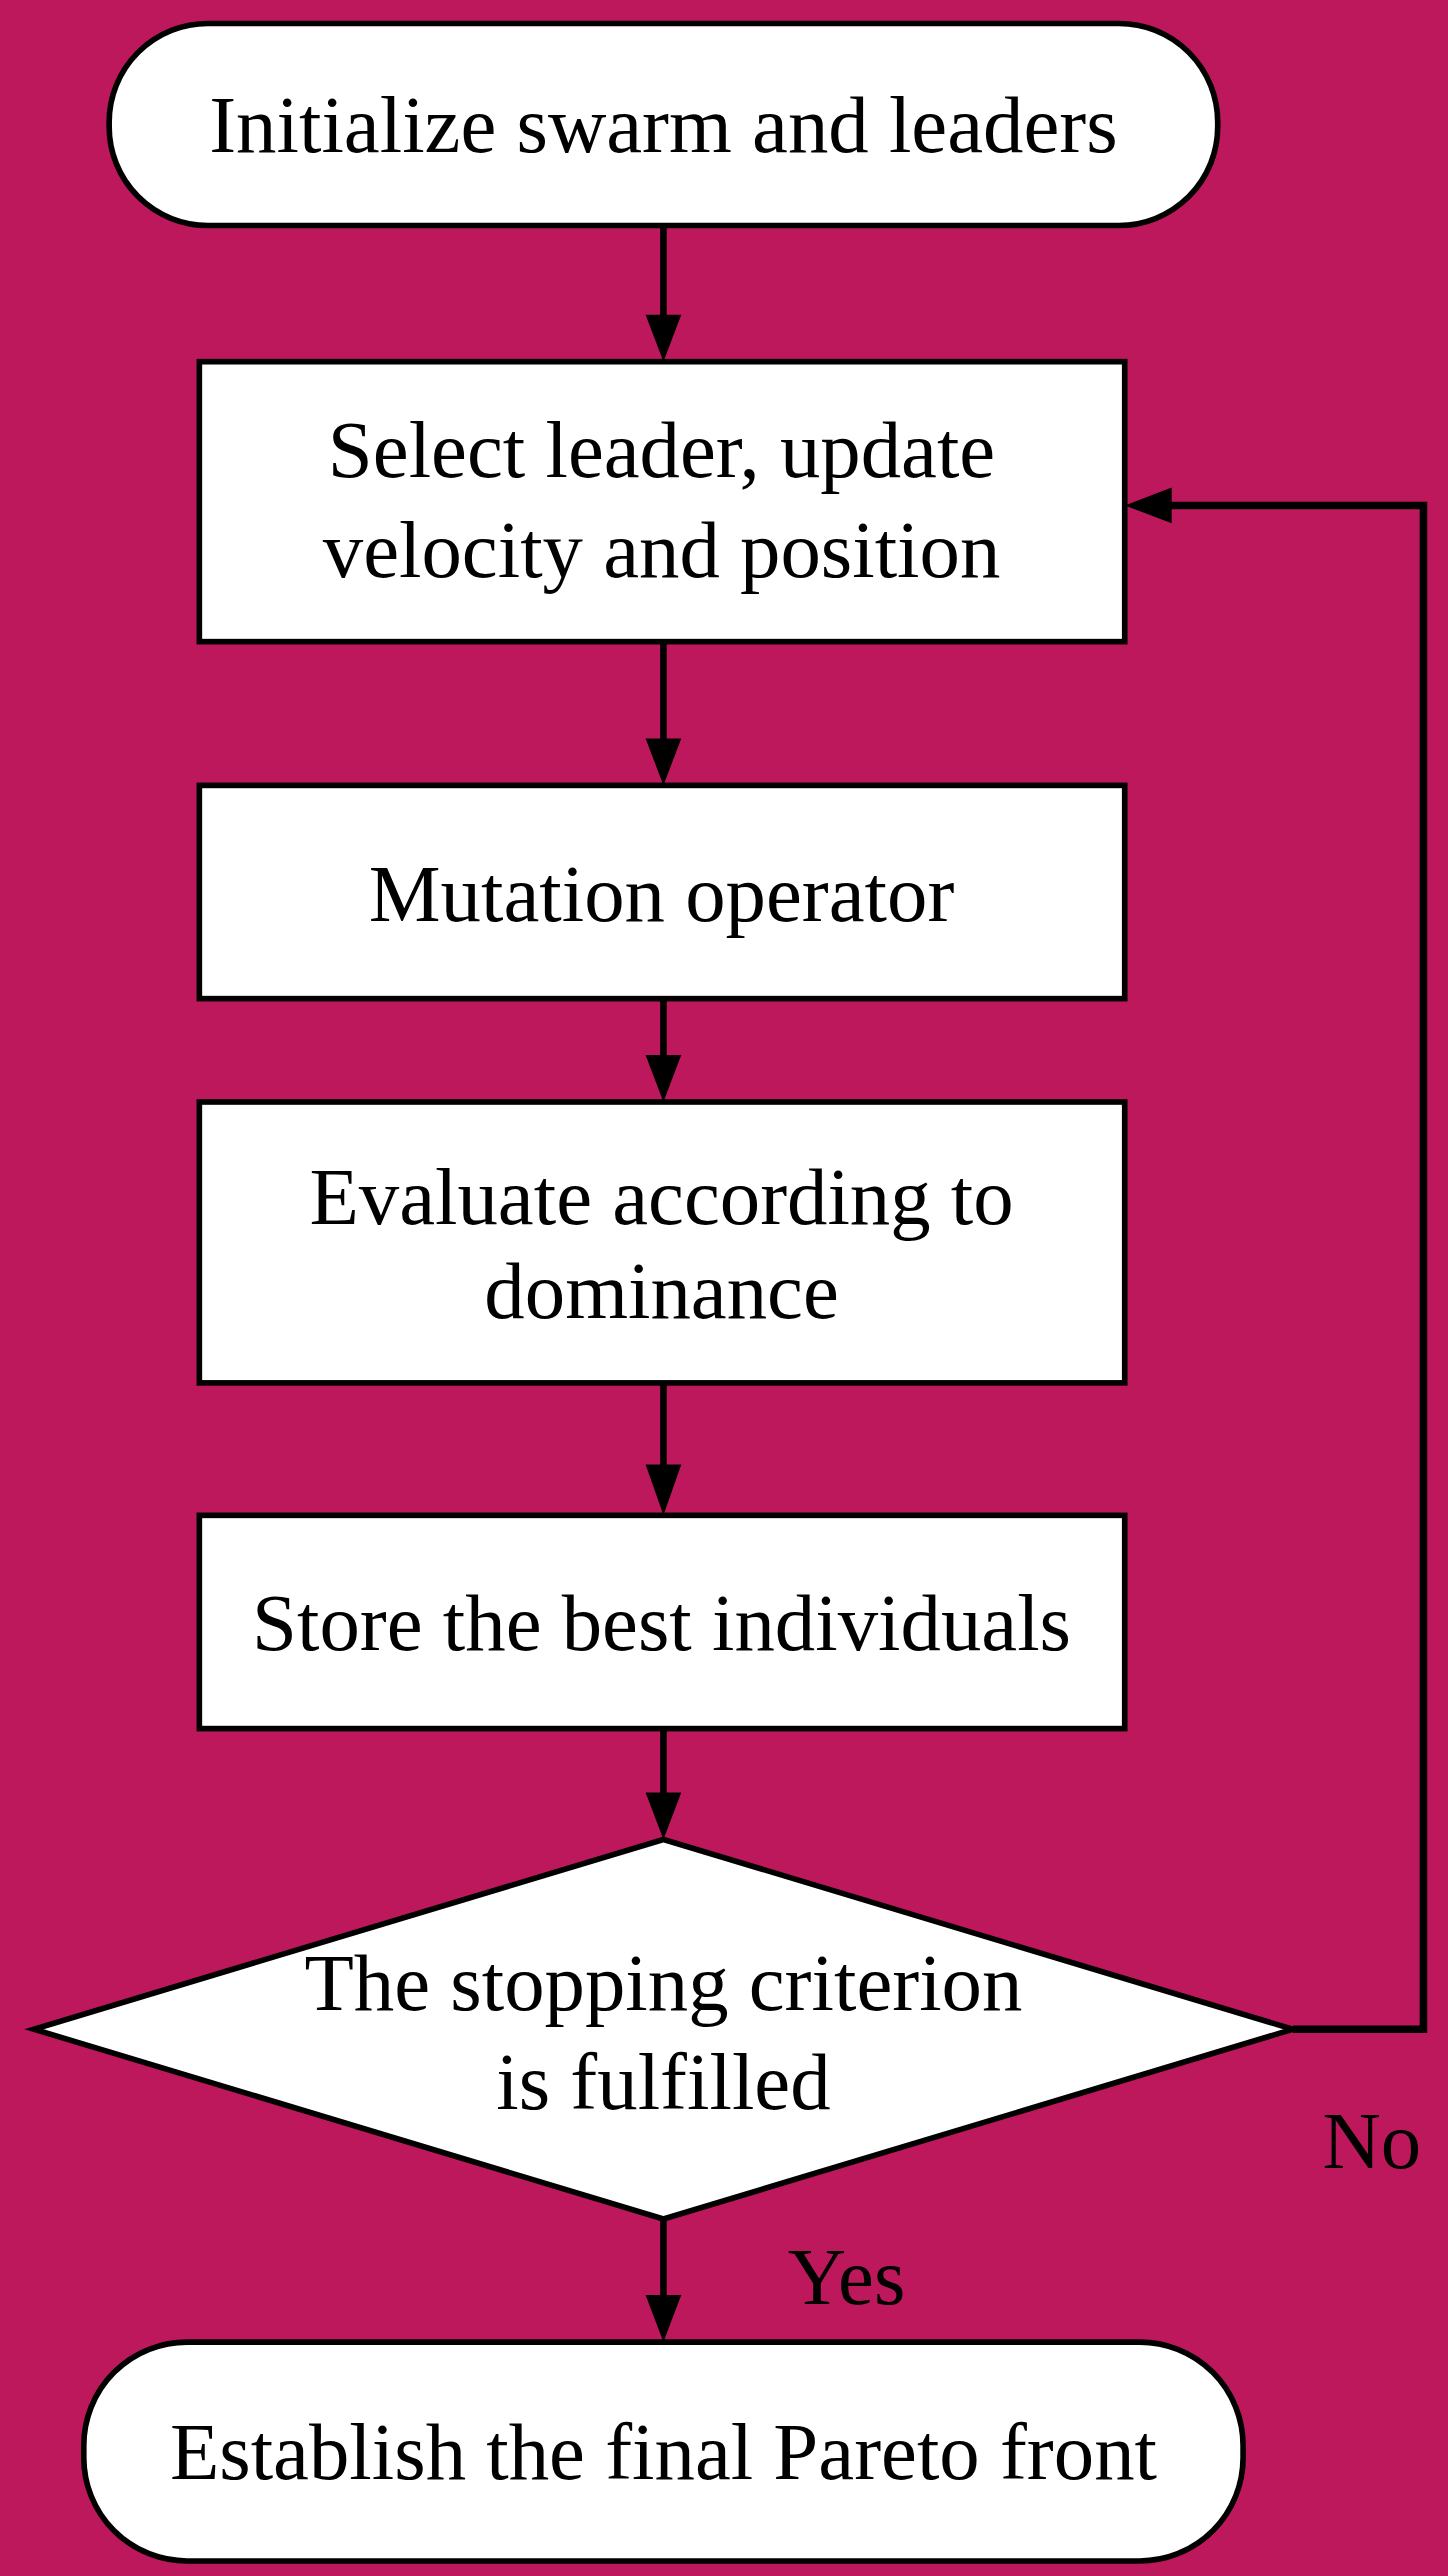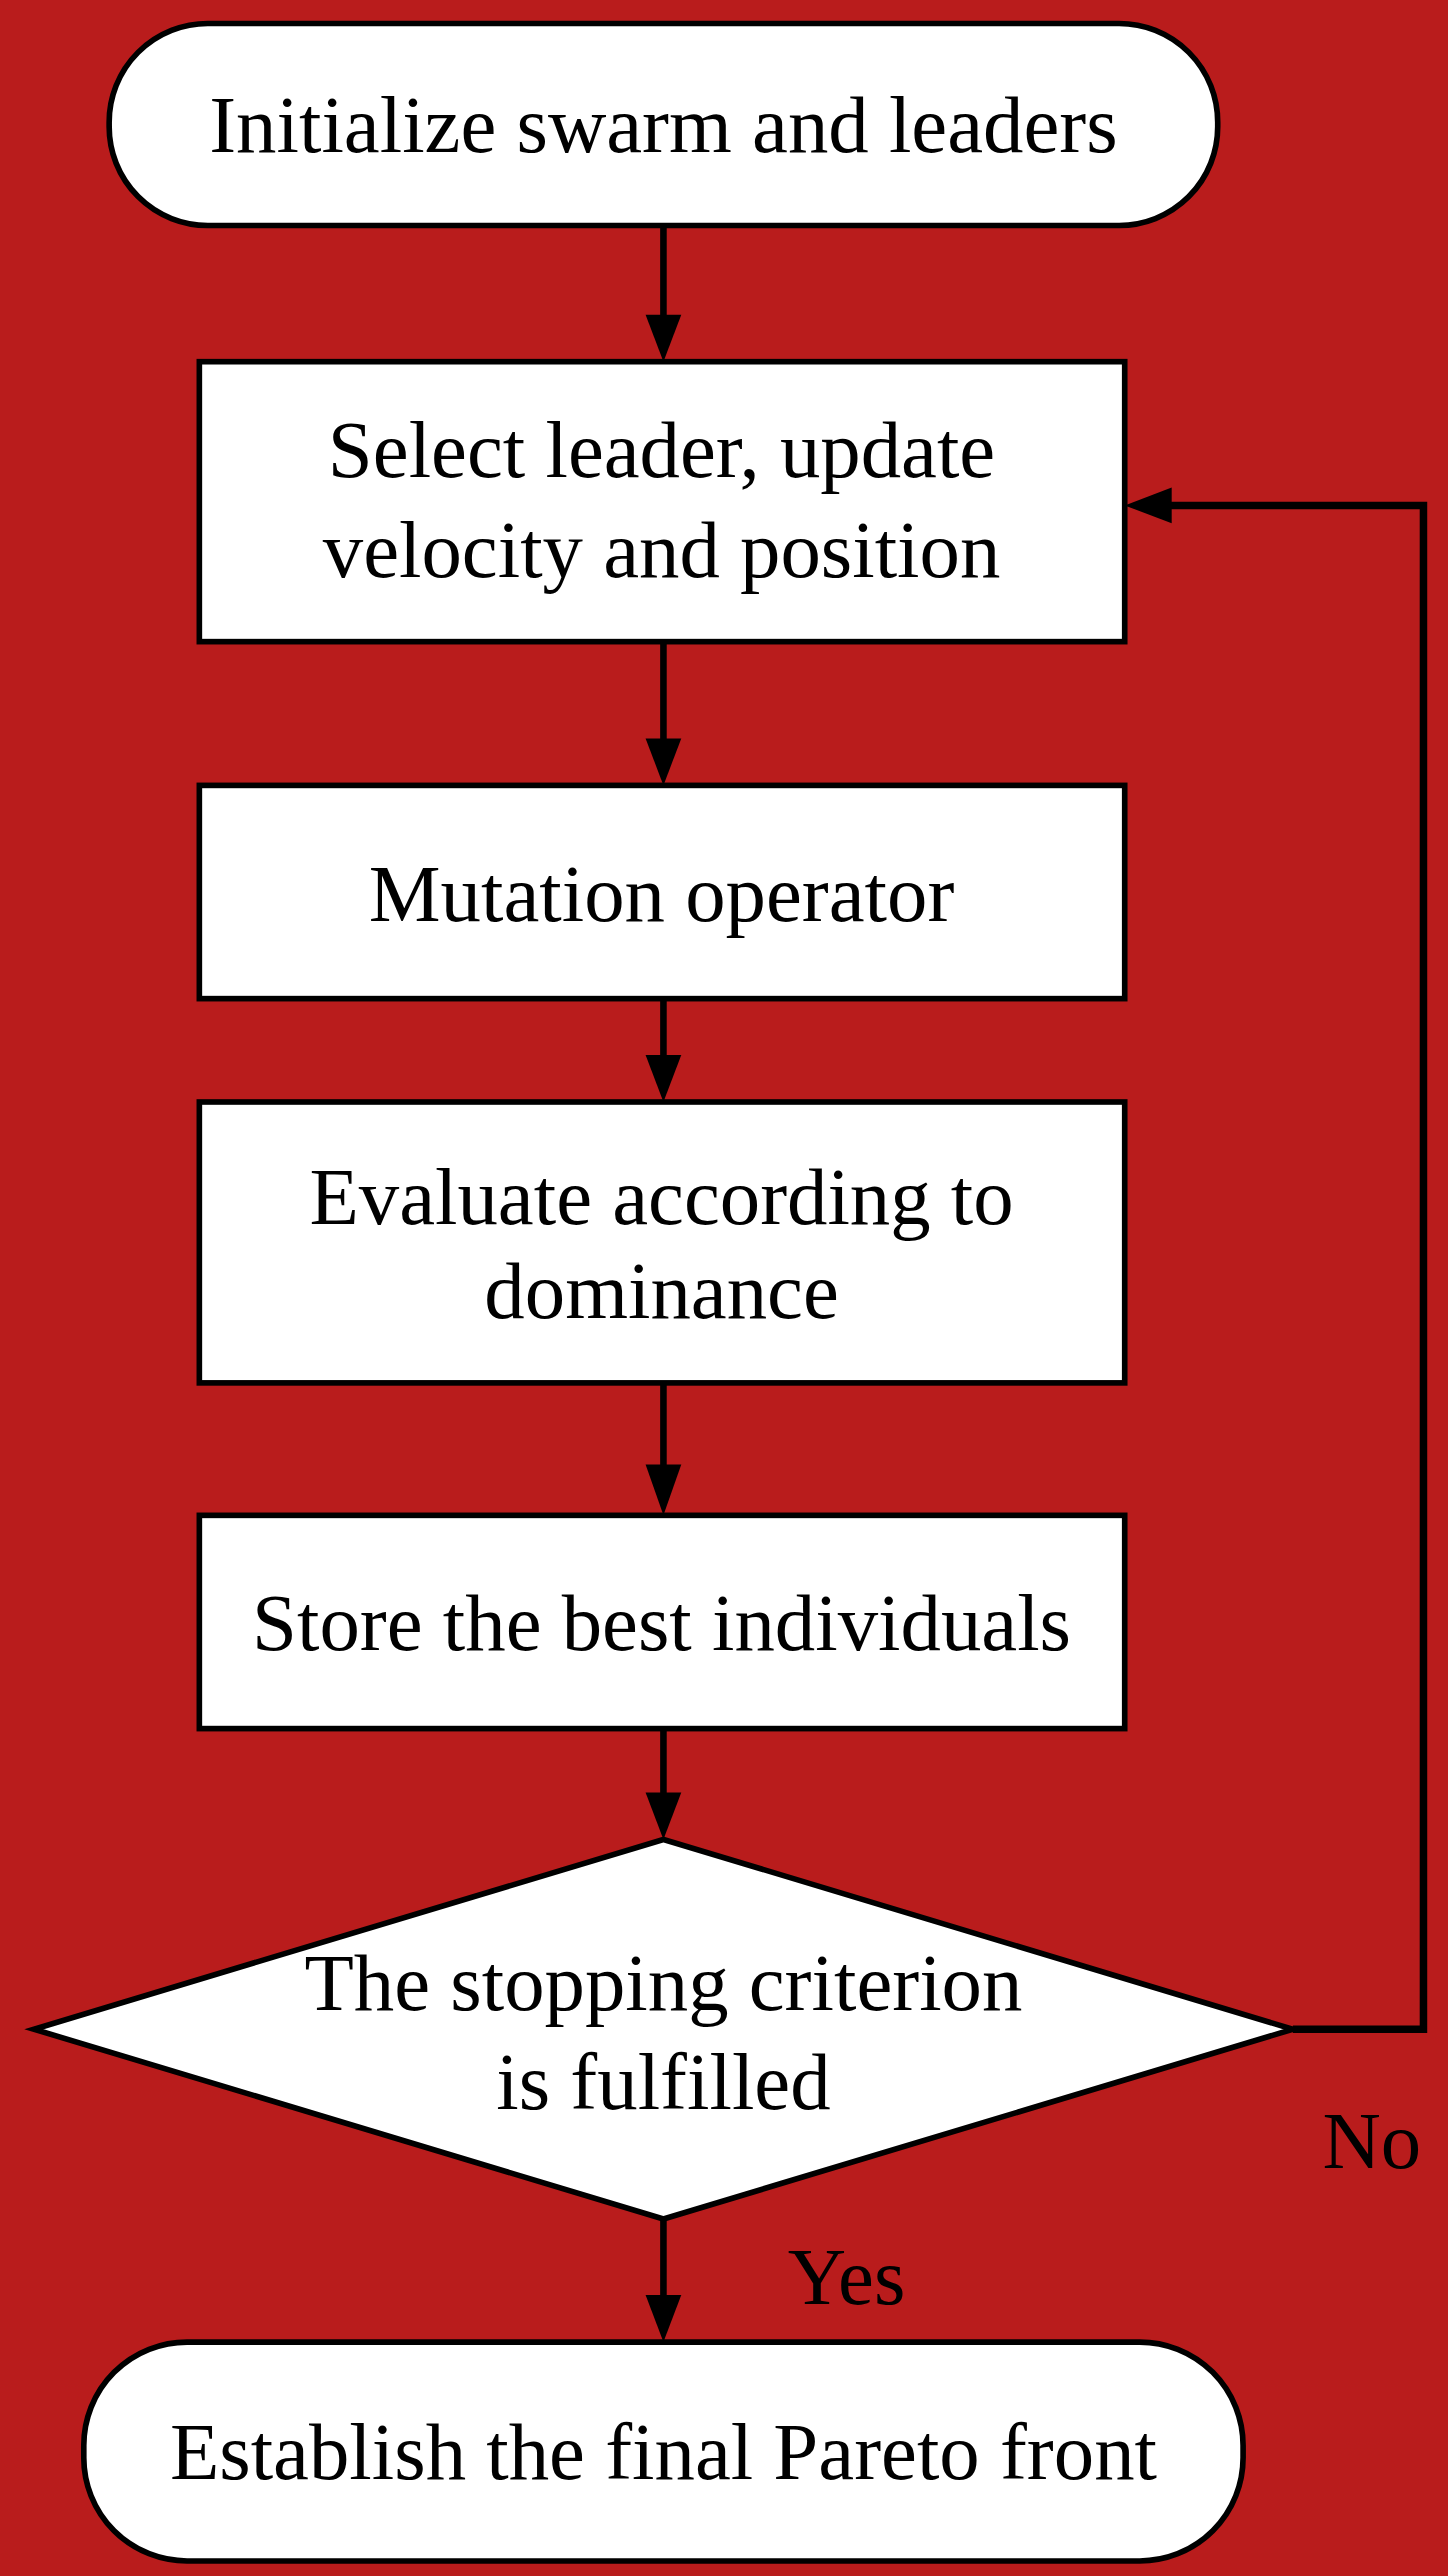--- a/index.html
+++ b/index.html
@@ -4,21 +4,21 @@
 <style>
   html, body {
     margin: 0;
     padding: 0;
     background: #ffffff;
   }
   .figure {
     position: relative;
     width: 1449px;
     height: 2576px;
-    background: #b91c1c;
+    background: #be185d;
     overflow: hidden;
     text-align: center;
   }
   svg.flowchart {
     display: block;
     width: 1449px;
     height: 2576px;
   }
   .shape {
     fill: #ffffff;

